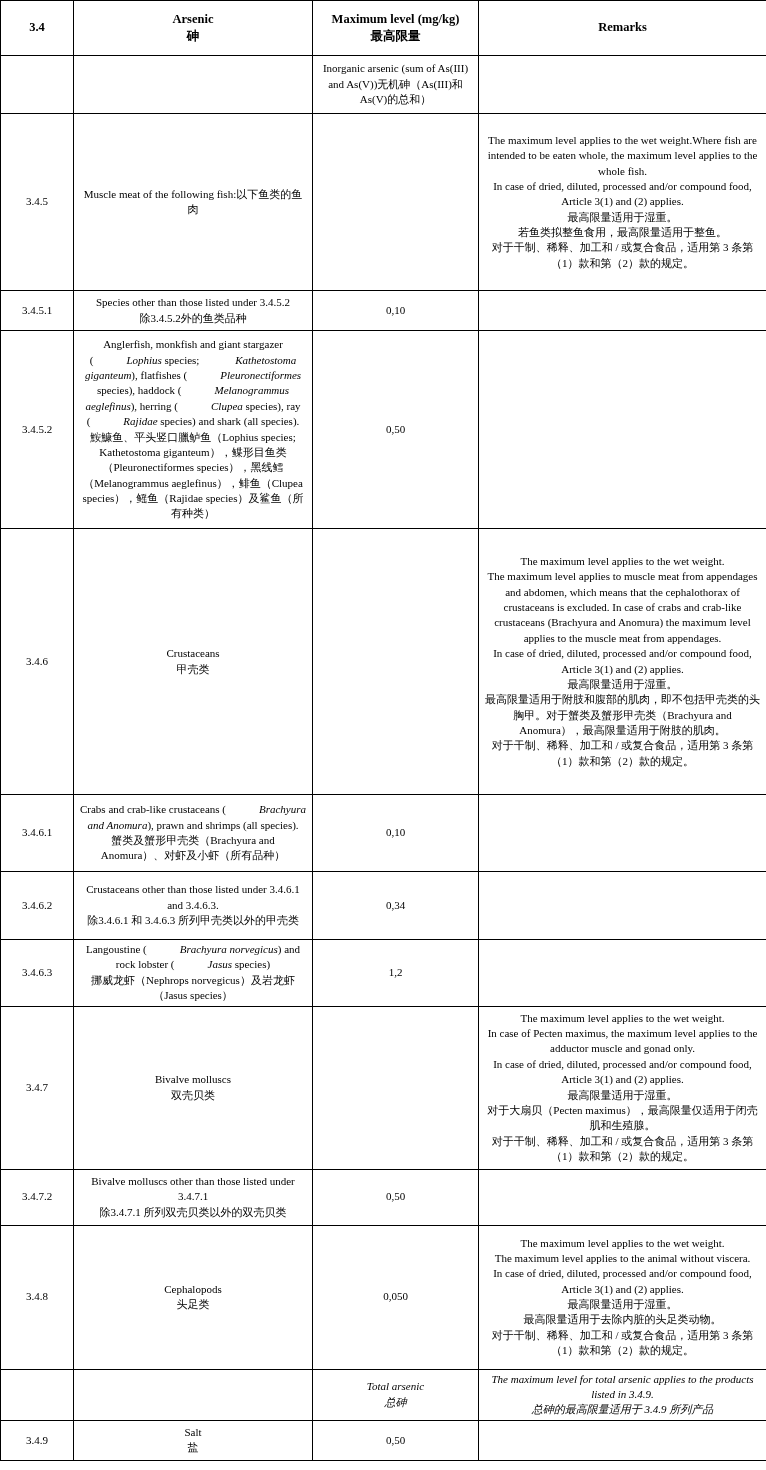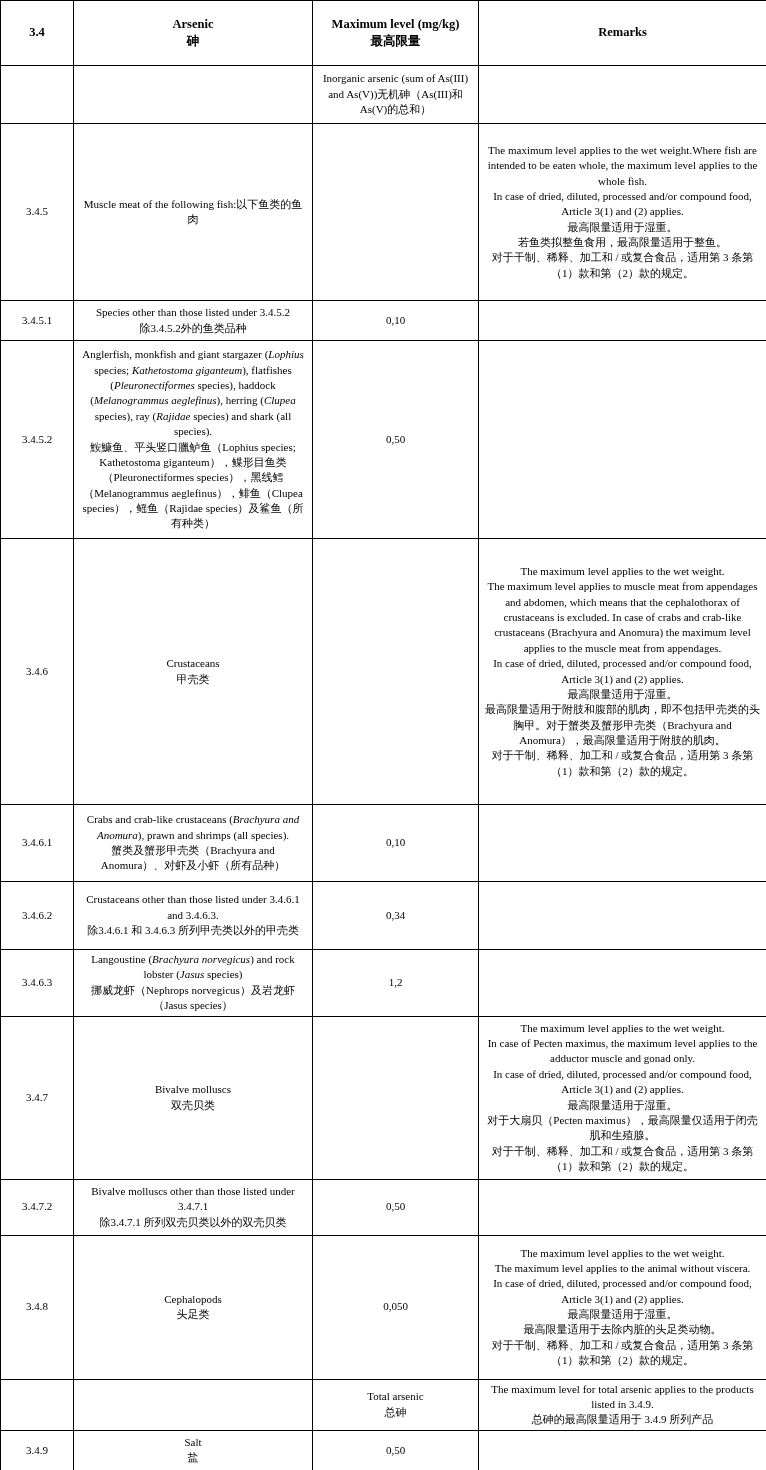--- a/index.html
+++ b/index.html
@@ -28,34 +28,35 @@
     font-size: 11px;
     line-height: 1.4;
     word-wrap: break-word;
     box-sizing: border-box;
   }
   table.reg-table td.hdr {
     font-weight: bold;
     font-size: 12.5px;
   }
   table.reg-table i {
+    margin-left: 33px;
   }
 </style>
 </head>
 <body>
 
 <table class="reg-table">
   <colgroup>
     <col style="width: 73px;">
     <col style="width: 239px;">
     <col style="width: 166px;">
     <col style="width: 288px;">
   </colgroup>
   <tbody>
-      <tr style="height: 65px;">
+      <tr style="height: 55px;">
         <td class="hdr">3.4</td>
         <td class="hdr">Arsenic<br>砷</td>
         <td class="hdr">Maximum level (mg/kg)<br>最高限量</td>
         <td class="hdr">Remarks</td>
       </tr>
       <tr style="height: 58px;">
         <td></td>
         <td></td>
         <td>Inorganic arsenic (sum of As(III) and As(V))无机砷（As(III)和As(V)的总和）</td>
         <td></td>
@@ -113,21 +114,21 @@
         <td>Bivalve molluscs other than those listed under 3.4.7.1<br>除3.4.7.1 所列双壳贝类以外的双壳贝类</td>
         <td>0,50</td>
         <td></td>
       </tr>
       <tr style="height: 144px;">
         <td>3.4.8</td>
         <td>Cephalopods<br>头足类</td>
         <td>0,050</td>
         <td>The maximum level applies to the wet weight.<br>The maximum level applies to the animal without viscera.<br>In case of dried, diluted, processed and/or compound food, Article 3(1) and (2) applies.<br>最高限量适用于湿重。<br>最高限量适用于去除内脏的头足类动物。<br>对于干制、稀释、加工和 / 或复合食品，适用第 3 条第（1）款和第（2）款的规定。</td>
       </tr>
-      <tr style="height: 46px;">
+      <tr style="height: 46px; font-style: italic;">
         <td></td>
         <td></td>
         <td>Total arsenic<br>总砷</td>
         <td>The maximum level for total arsenic applies to the products listed in 3.4.9.<br>总砷的最高限量适用于 3.4.9 所列产品</td>
       </tr>
       <tr style="height: 40px;">
         <td>3.4.9</td>
         <td>Salt<br>盐</td>
         <td>0,50</td>
         <td></td>

